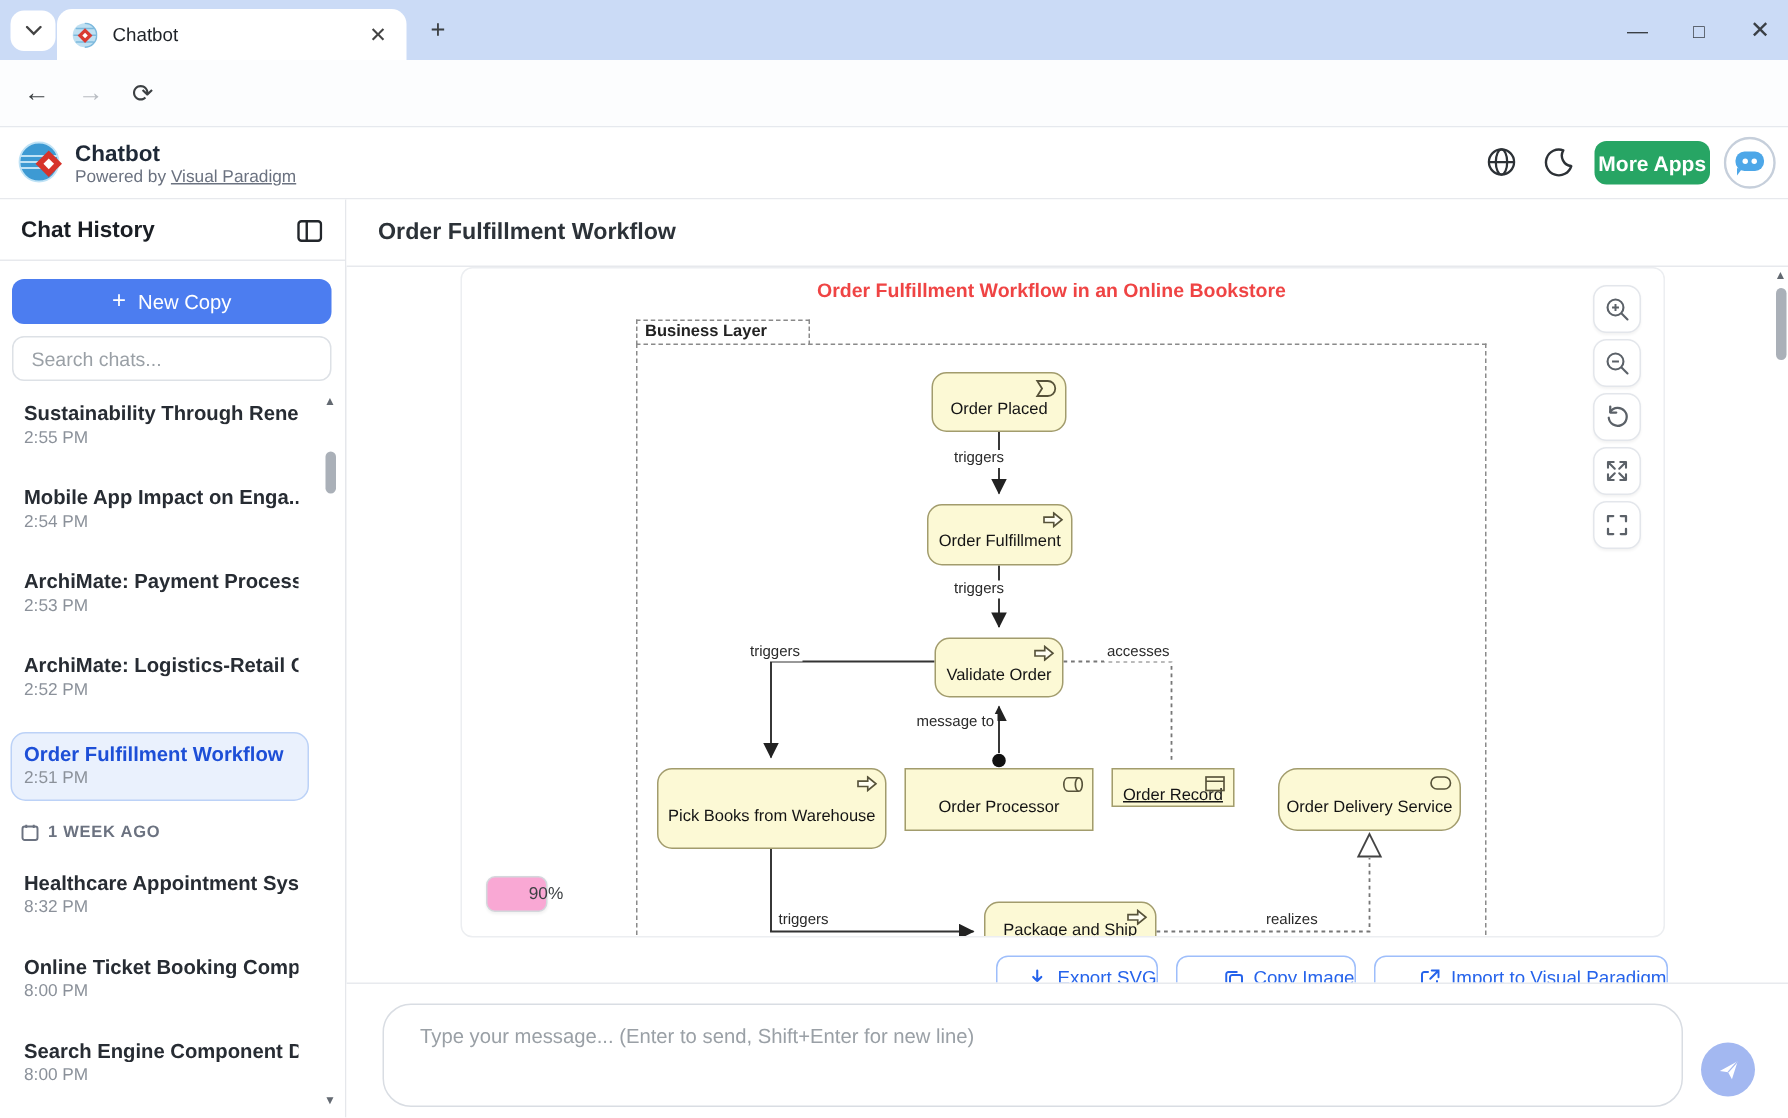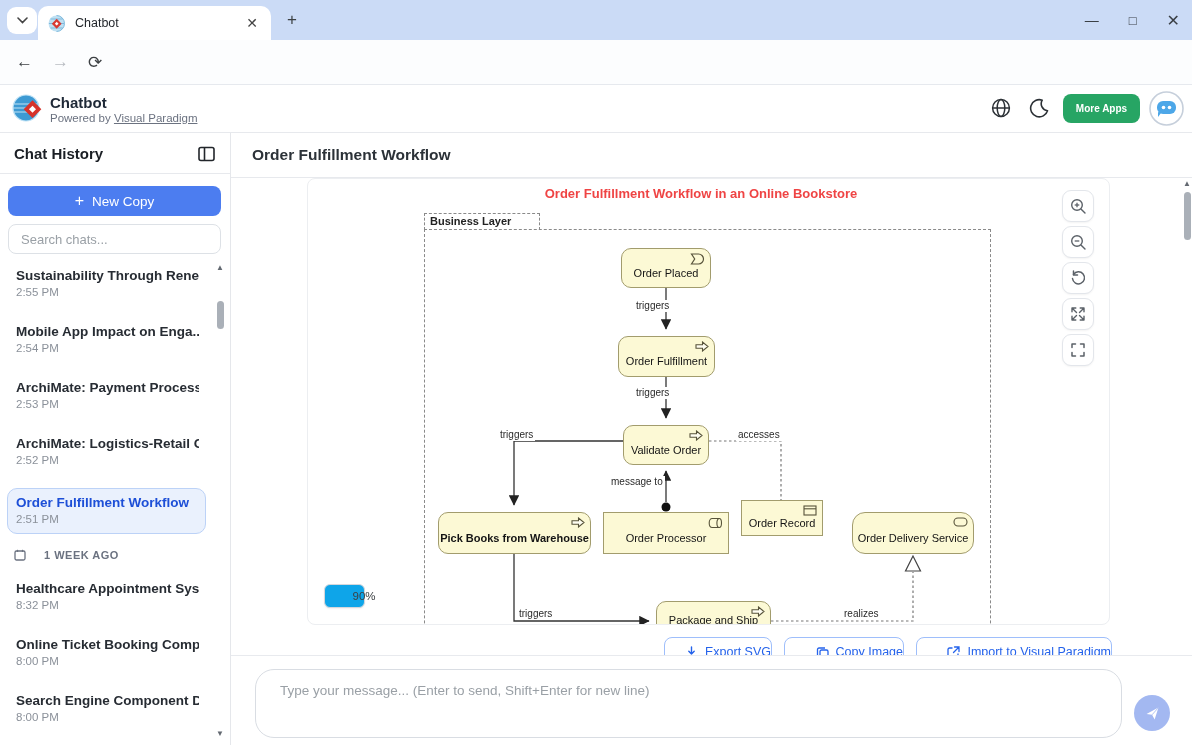--- a/index.html
+++ b/index.html
@@ -27,55 +27,55 @@
   .tune-wrap { width:25px; height:25px; background:#fff; border-radius:50%; margin-left:5px; display:flex; align-items:center; justify-content:center; }
   .url-text { font-size:13.5px; color:#1d2126; margin-left:12px; flex:1; }
   .ext-avatar { width:25px; height:25px; border-radius:50%; background:#15a0ab; color:#fff; font-size:12.5px; font-weight:bold;
     display:flex; align-items:center; justify-content:center; }
 
   
   #appheader { left:0; top:85px; width:1192px; height:48px; background:#fff; border-bottom:1px solid #e7e9ed; }
   .app-title { font-size:15px; font-weight:bold; color:#1f2937; }
   .powered { font-size:11.5px; color:#6b7280; }
   .powered a { color:#6b7280; }
-  .moreapps { background:#27a564; color:#fff; border:none; border-radius:8px; font-size:10px; font-weight:bold;
+  .moreapps { background:#27a564; color:#fff; border:none; border-radius:8px; font-size:14px; font-weight:bold;
     width:77px; height:29px; font-family:"Liberation Sans",sans-serif; }
 
   
   #sidebar { left:0; top:133px; width:231px; height:612px; background:#fff; border-right:1px solid #e5e7eb; }
   .sb-title { font-size:15px; font-weight:bold; color:#1a1e24; }
   .newchat { left:8px; top:53px; width:213px; height:30px; background:#4c7df0; border:none; border-radius:8px;
     color:#fff; font-size:13.5px; display:flex; align-items:center; justify-content:center; gap:8px; font-family:"Liberation Sans",sans-serif; }
   .newchat .plus { font-size:16px; font-weight:400; }
   .search { left:8px; top:91px; width:213px; height:30px; border:1px solid #dde1e6; border-radius:8px;
     font-size:13px; color:#333; padding:0 12px; font-family:"Liberation Sans",sans-serif; outline:none; }
   .search::placeholder { color:#9aa0a6; }
   .chat-item { left:8px; width:199px; height:50px; padding:2px 8px; cursor:pointer; }
   .ci-title { font-size:13.5px; font-weight:600; color:#272c33; white-space:nowrap; overflow:hidden; }
   .ci-time { font-size:11.5px; color:#8b919a; margin-top:3px; }
   .chat-item.selected { left:7px; background:#eaf1fd; border:1px solid #bcd2f7; border-radius:10px; height:46px; padding-top:6px; }
   .chat-item.selected .ci-title { color:#1d4fd7; }
-  .sec-label { font-size:11px; color:#6b7280; letter-spacing:.5px; display:flex; align-items:center; gap:18px; font-weight:600; }
+  .sec-label { font-size:11px; color:#6b7280; letter-spacing:.5px; display:flex; align-items:center; gap:6px; font-weight:600; }
 
   
   #main-titlebar { left:231px; top:133px; width:961px; height:45px; border-bottom:1px solid #e7e9ed; background:#fff; }
   .page-title { font-size:15.5px; font-weight:bold; color:#2c3238; position:absolute; left:21px; top:13px; }
 
   #diagram-card { left:307px; top:178px; width:803px; height:447px; background:#fff; border:1px solid #eceef1; border-radius:8px; overflow:hidden; }
   .dg-title { position:absolute; left:93px; top:7px; width:600px; text-align:center; font-size:13px; font-weight:bold; color:#ef4444; }
   .group-tab { position:absolute; left:116px; top:34px; width:116px; height:17px; border:1.6px dashed #8a8a8a; border-bottom:none;
     font-size:11px; font-weight:bold; color:#222; padding:1px 5px; background:#fff; }
   .group-body { position:absolute; left:116px; top:50px; width:567px; height:560px; border:1.6px dashed #8a8a8a; }
   .node { position:absolute; background:#fcf9d5; border:1px solid #a29c6d; display:flex; align-items:center; justify-content:center;
     font-size:11px; color:#141414; text-align:center; padding-top:9px; }
   .node.round { border-radius:10px; }
   .node.service { border-radius:13px; }
   .node-ic { position:absolute; top:4px; right:5px; }
   .rel-label { position:absolute; font-size:10px; color:#2a2a2a; background:#fff; padding:0 2px; line-height:12px; }
-  .zoom-badge { position:absolute; left:16px; top:405px; width:35px; height:24px; background:#0ea5e9; border:1px solid #d4d7dc; border-radius:6px;
+  .zoom-badge { position:absolute; left:16px; top:405px; width:35px; height:24px; background:#f9a8d4; border:1px solid #d4d7dc; border-radius:6px;
     font-size:11.5px; color:#3c4043; display:flex; align-items:center; justify-content:center; box-shadow:0 1px 2px rgba(0,0,0,.06);padding-left:39px; }
 
   .zctrl { left:1062px; width:32px; height:32px; background:#fff; border:1px solid #e3e6eb; border-radius:9px;
     display:flex; align-items:center; justify-content:center; box-shadow:0 1px 2px rgba(0,0,0,.05); cursor:pointer; color:#5b6168; }
 
   .action-btn { position:absolute; top:637px; height:30px; background:#fff; border:1px solid #9ebefb; border-radius:8px;
     color:#2563eb; font-size:12.5px; display:flex; align-items:center; justify-content:flex-end; gap:7px; font-family:"Liberation Sans",sans-serif; }
 
   #input-bar { left:231px; top:655px; width:961px; height:90px; background:#fff; border-top:1px solid #e8eaee; z-index:5; }
   .msg-box { position:absolute; left:24px; top:13px; width:867px; height:69px; border:1px solid #d9dde3; border-radius:19px;
@@ -316,34 +316,34 @@
           <path d="M1 3.7h6.5V1l5.5 4.5-5.5 4.5V7.3H1z" fill="#fffef2" stroke="#57533a" stroke-width="1.1"></path>
         </svg>
       <span>Order Fulfillment</span>
     </div>
     <div class="node round" style="left:315px; top:246px; width:86px; height:40px;">
       <svg class="node-ic" width="14" height="11" viewBox="0 0 14 11">
           <path d="M1 3.7h6.5V1l5.5 4.5-5.5 4.5V7.3H1z" fill="#fffef2" stroke="#57533a" stroke-width="1.1"></path>
         </svg>
       <span>Validate Order</span>
     </div>
-    <div class="node round" style="left:130px; top:333px; width:153px; height:42px;font-weight:bold;">
+    <div class="node round" style="left:130px; top:333px; width:153px; height:54px;">
       <svg class="node-ic" width="14" height="11" viewBox="0 0 14 11">
           <path d="M1 3.7h6.5V1l5.5 4.5-5.5 4.5V7.3H1z" fill="#fffef2" stroke="#57533a" stroke-width="1.1"></path>
         </svg>
       <span>Pick Books from Warehouse</span>
     </div>
     <div class="node" style="left:295px; top:333px; width:126px; height:42px;">
       <svg class="node-ic" width="15" height="12" viewBox="0 0 15 12">
           <path d="M11.2 1.5H4.2C2.5 1.5 1.2 3.3 1.2 6s1.3 4.5 3 4.5h7" fill="none" stroke="#57533a" stroke-width="1.1"></path>
           <ellipse cx="11.2" cy="6" rx="2.3" ry="4.5" fill="none" stroke="#57533a" stroke-width="1.1"></ellipse>
         </svg>
       <span>Order Processor</span>
     </div>
-    <div class="node" style="left:433px; top:321px; width:82px; height:36px;">
+    <div class="node" style="left:433px; top:333px; width:82px; height:26px;text-decoration:underline;">
       <svg class="node-ic" width="14" height="11" viewBox="0 0 14 11">
           <rect x="1" y="1" width="12" height="9" fill="none" stroke="#57533a" stroke-width="1.1"></rect>
           <line x1="1" y1="3.8" x2="13" y2="3.8" stroke="#57533a" stroke-width="1.1"></line>
         </svg>
       <span>Order Record</span>
     </div>
     <div class="node service" style="left:544px; top:333px; width:122px; height:42px;">
       <svg class="node-ic" width="15" height="10" viewBox="0 0 15 10">
           <rect x="1" y="1" width="13" height="8" rx="4" fill="none" stroke="#57533a" stroke-width="1.1"></rect>
         </svg>

